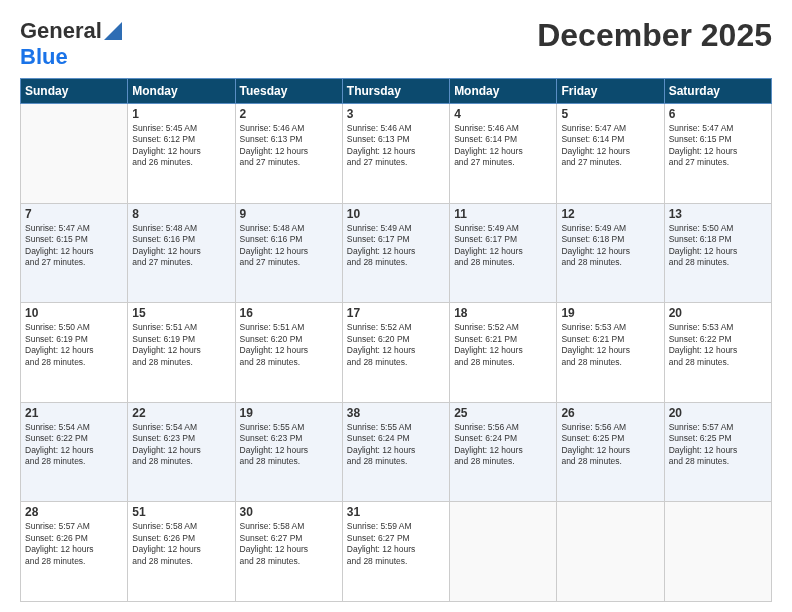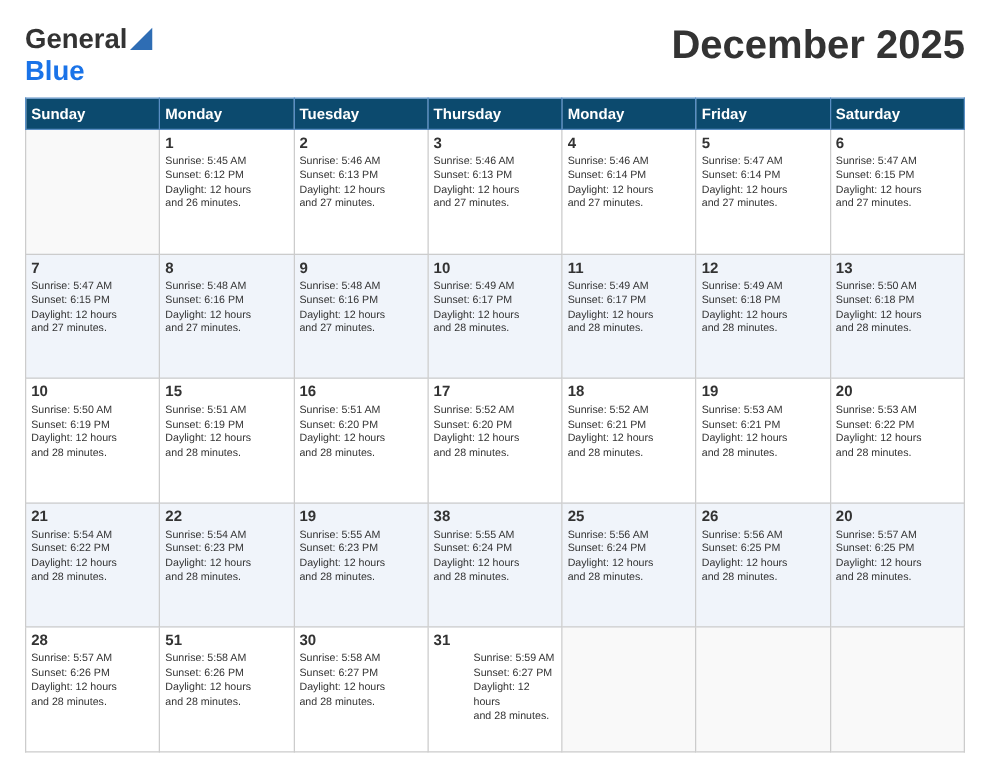--- a/index.html
+++ b/index.html
@@ -351,21 +351,21 @@
           </td>
           <td>
             <span class="day-number">30</span>
             <div class="day-info" style="white-space: pre-line;">Sunrise: 5:58 AM
 Sunset: 6:27 PM
 Daylight: 12 hours
 and 28 minutes.</div>
           </td>
           <td>
             <span class="day-number">31</span>
-            <div class="day-info" style="white-space: pre-line; margin-left: 32px;">Sunrise: 5:59 AM
+            <div class="day-info" style="white-space: pre-line;">Sunrise: 5:59 AM
 Sunset: 6:27 PM
 Daylight: 12 hours
 and 28 minutes.</div>
           </td>
           <td class="empty-cell"></td>
           <td class="empty-cell"></td>
           <td class="empty-cell"></td>
         </tr>
       </tbody>
   </table>

